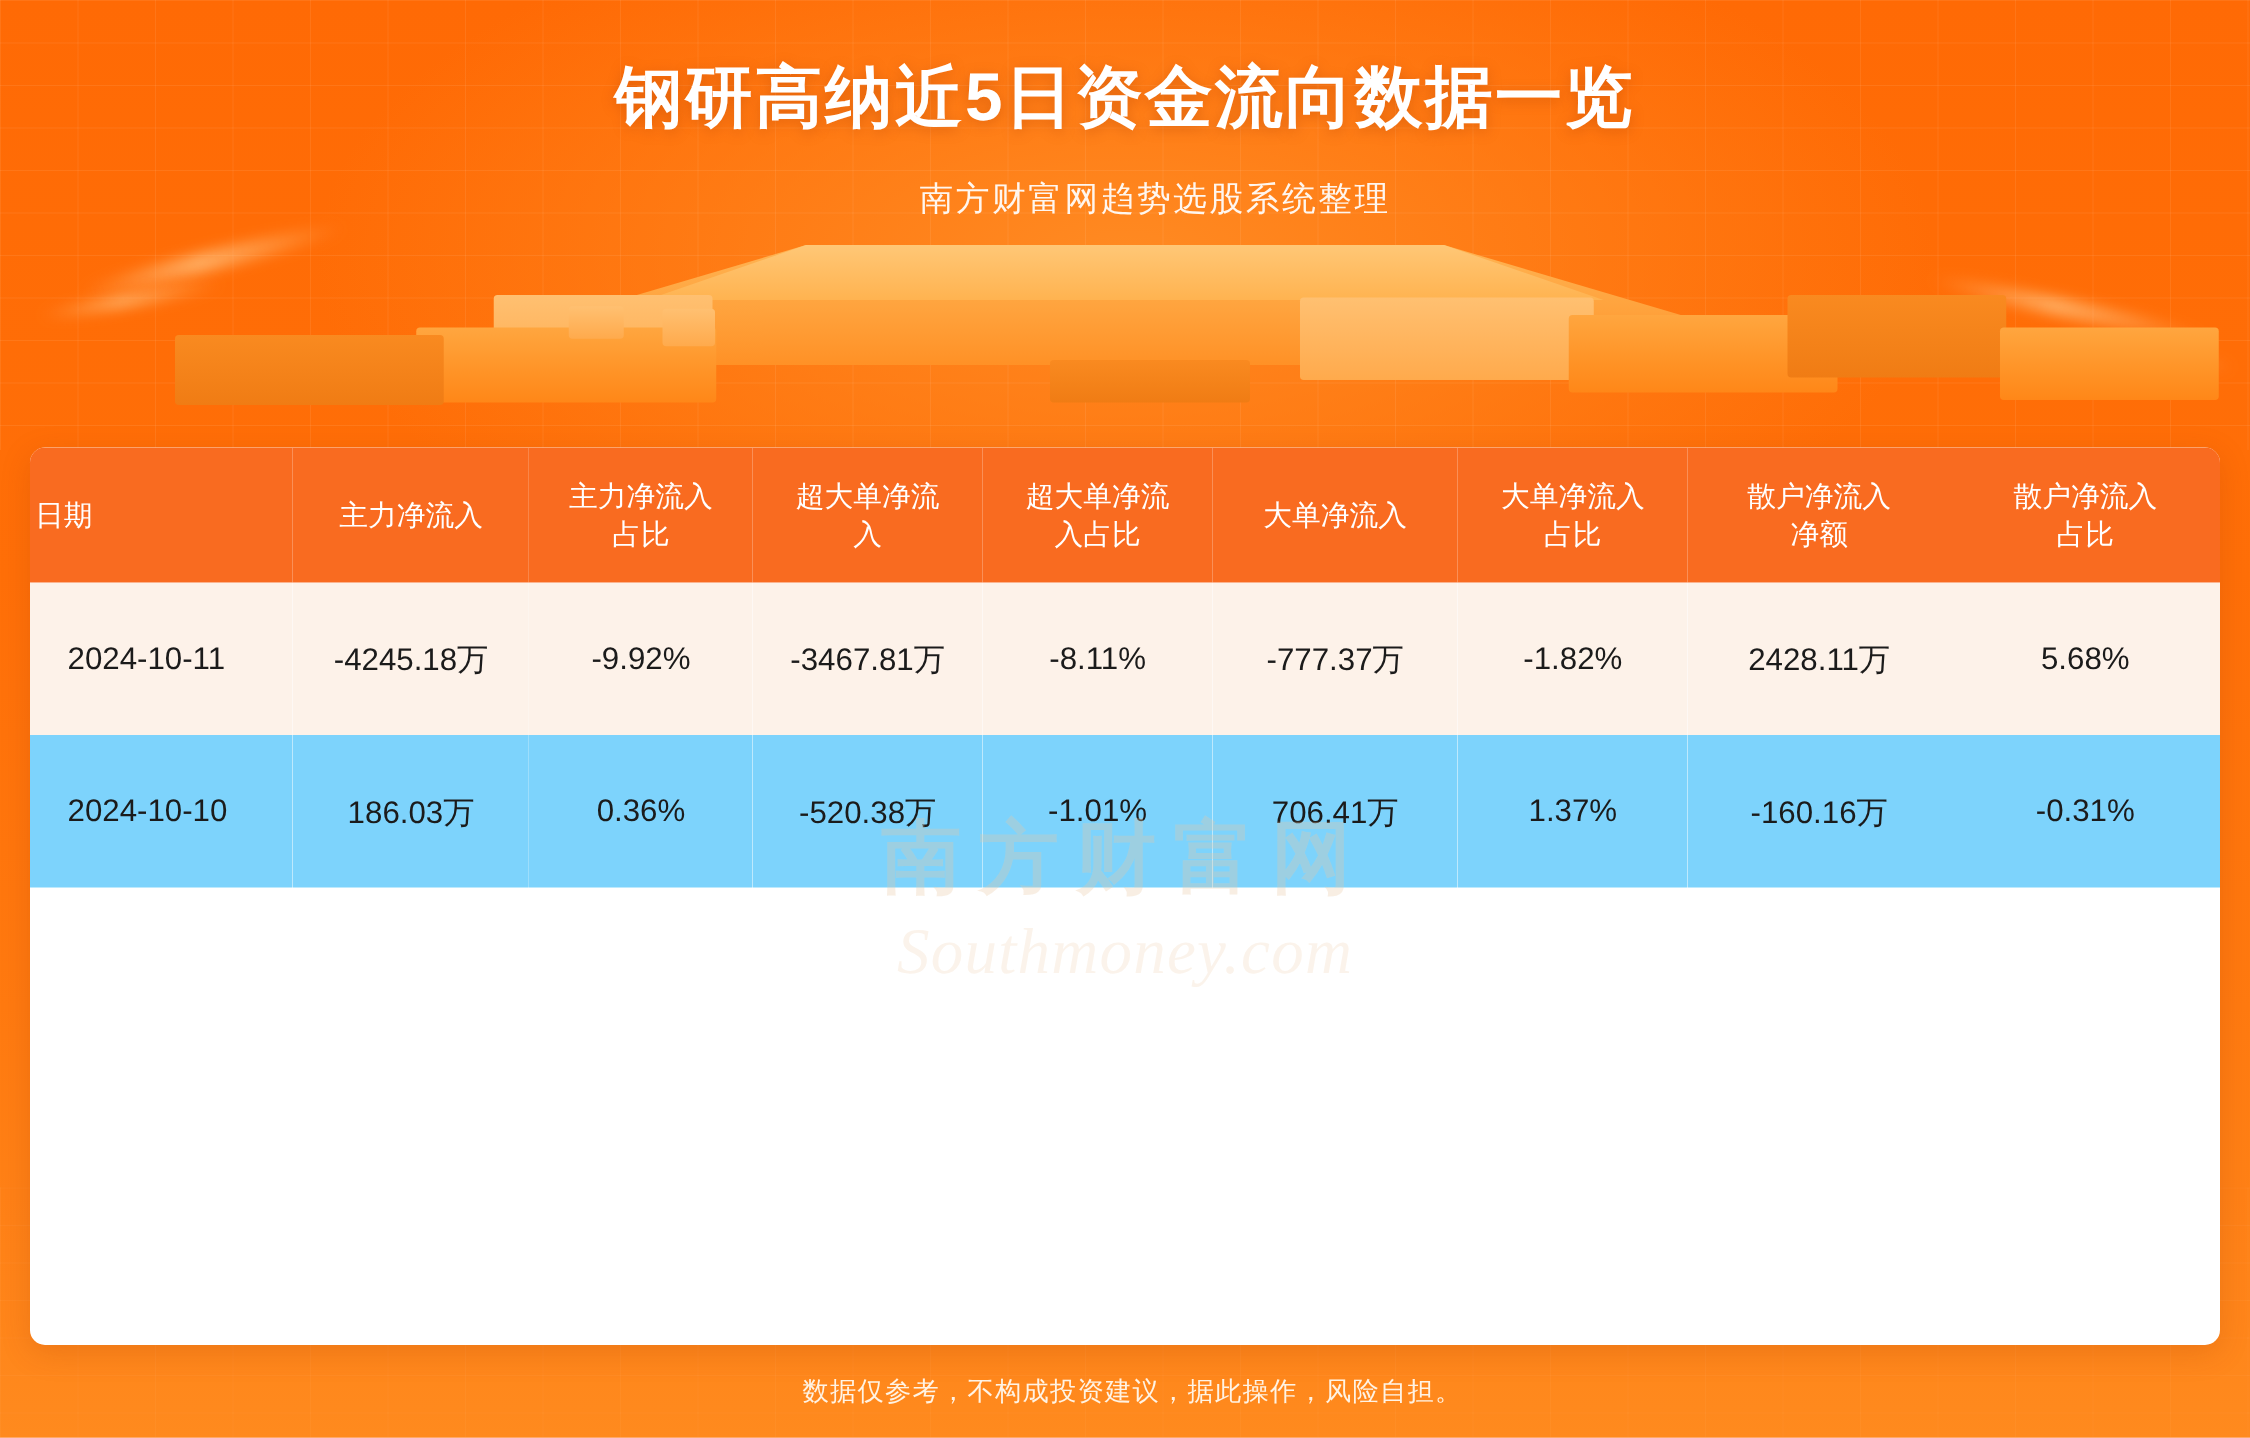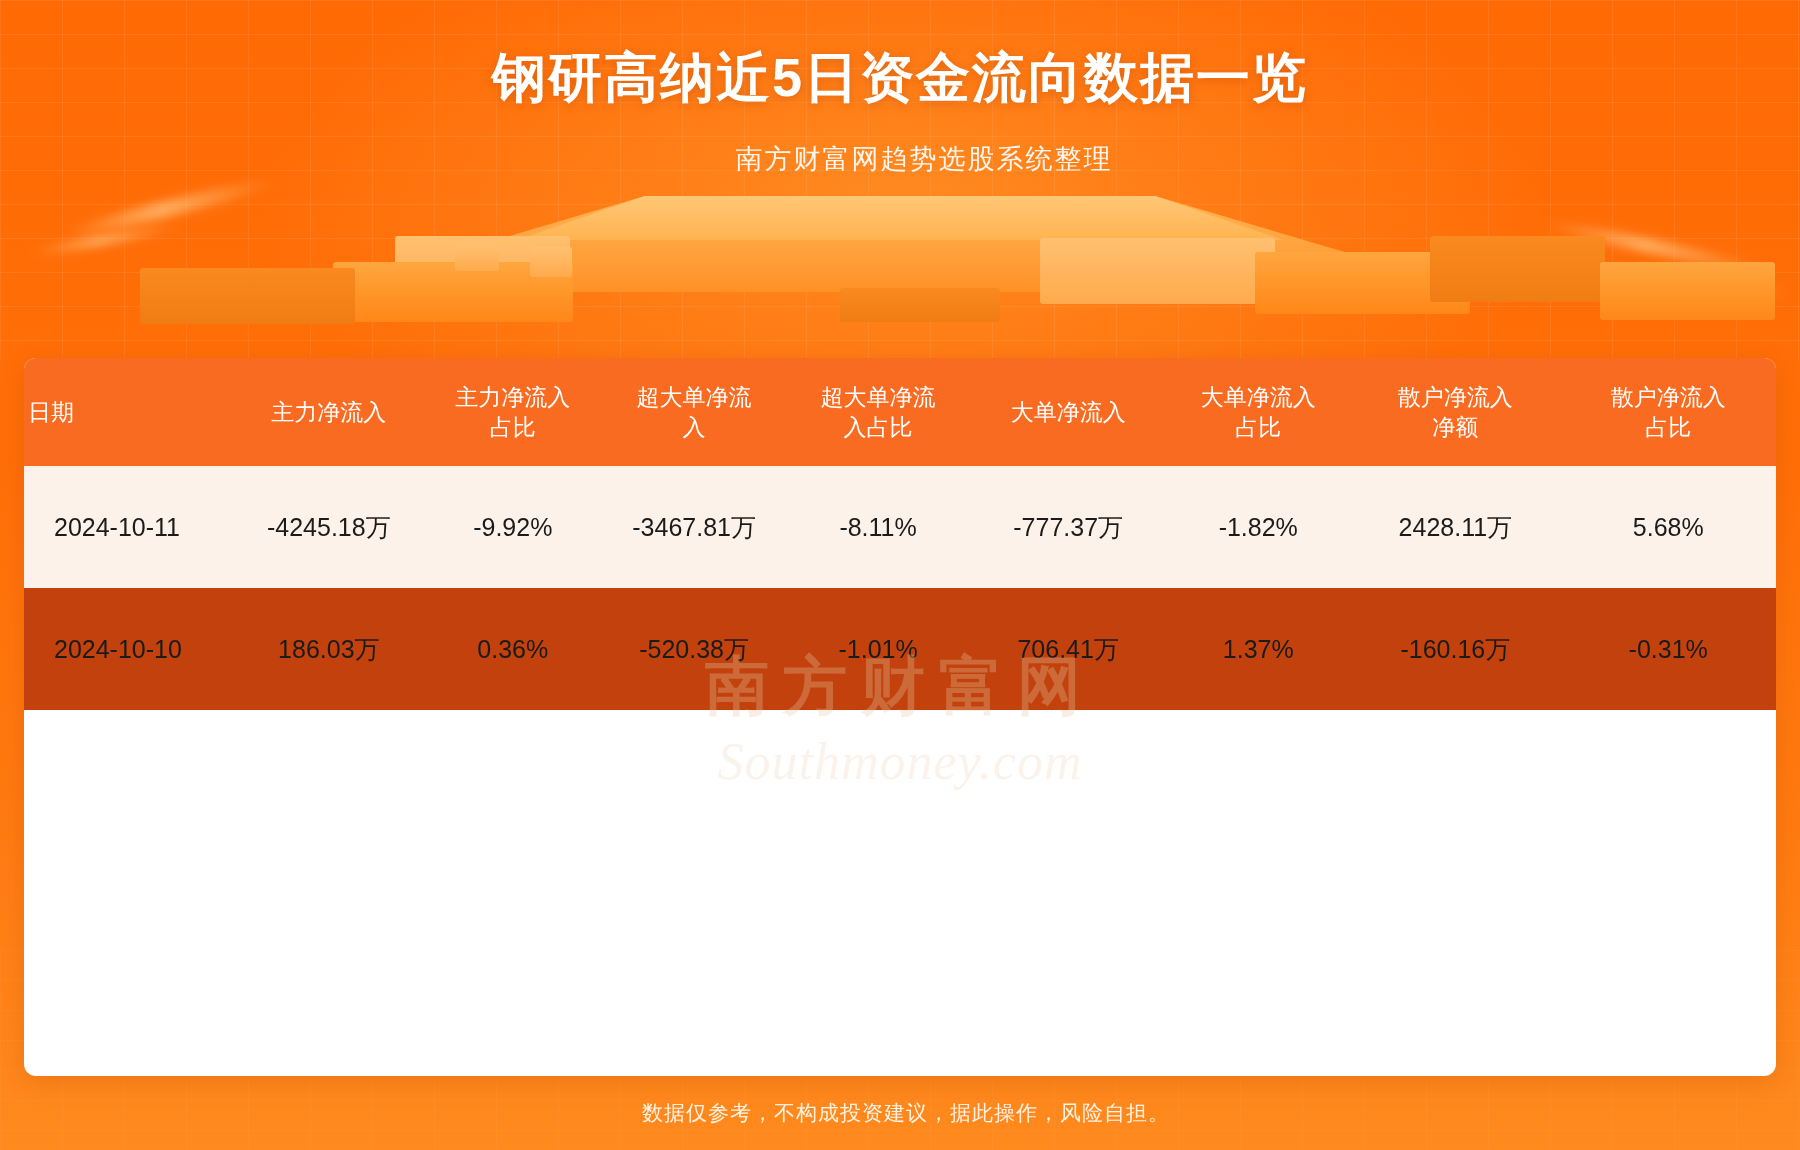--- a/index.html
+++ b/index.html
@@ -82,21 +82,21 @@
     text-align:center;
   }
   thead th.date-col { text-align:left; }
   tbody td {
     height:122px; font-size:25px; color:#1b1b1b; text-align:center;
     vertical-align:middle; font-weight:normal;
     position:relative; z-index:2;
   }
   tbody td.date-col { text-align:left; padding-left:30px; }
   tbody tr.odd  td { background:#FDF2E9; }
-  tbody tr.even td { background:#c2410c; }
+  tbody tr.even td { background:#7dd3fc; }
   tbody tr td { background-clip:padding-box; }
   tbody tr.odd, tbody tr.even { background:transparent;margin-left:28px; }
 
   
   #watermark {
     position:absolute; left:0; top:0; width:100%; height:100%;
     display:flex; flex-direction:column; align-items:center; justify-content:center;
     pointer-events:none; z-index:3; opacity:.30;
   }
   .wm-cn {

